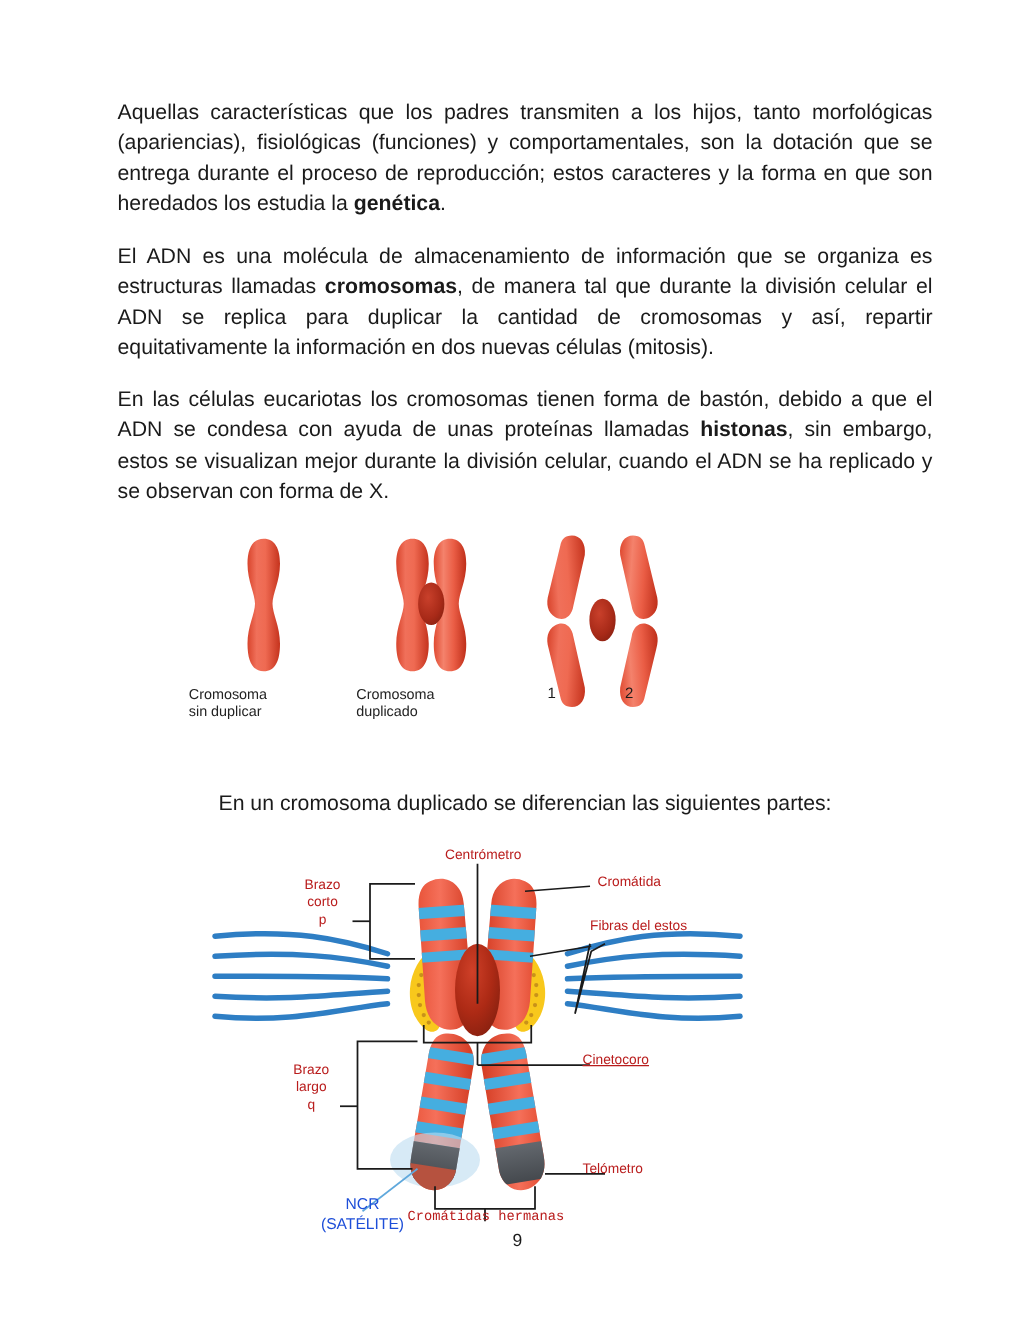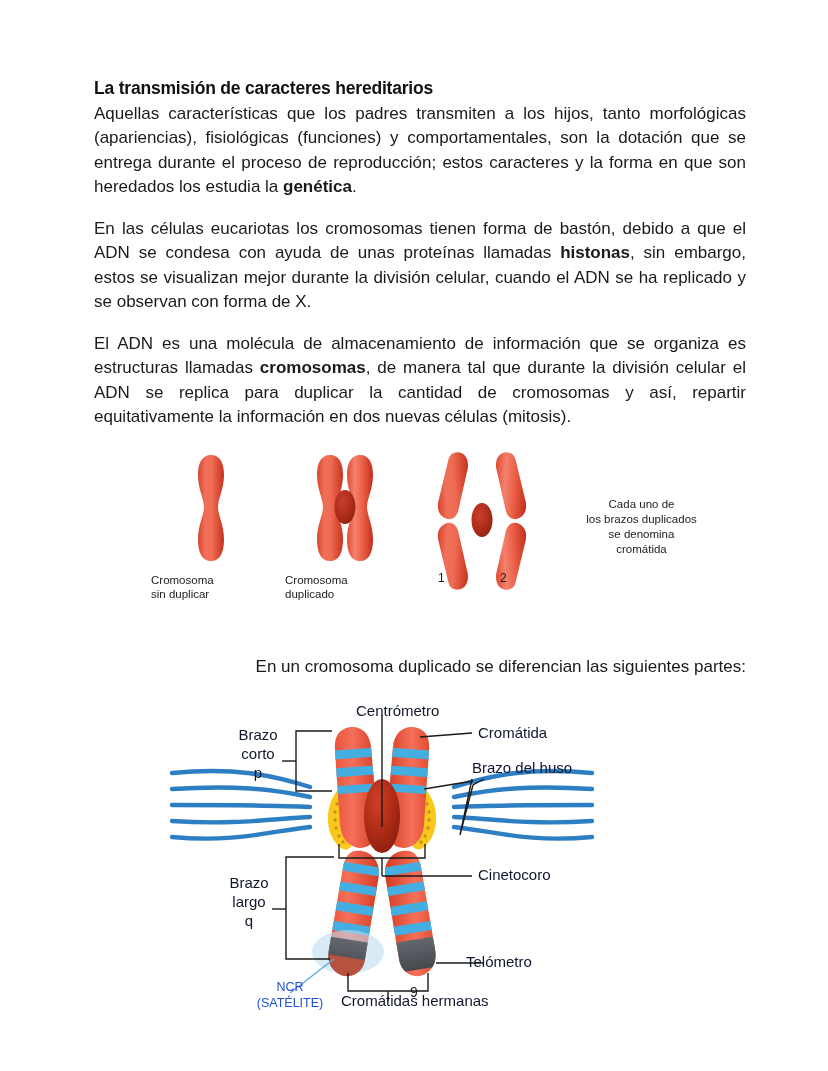--- a/index.html
+++ b/index.html
@@ -37,21 +37,21 @@
 
   p.body-text {
     font-size: 17px;
     line-height: 1.44;
     margin: 0 0 17px 0;
     text-align: justify;
     color: #1a1a1a;
     hyphens: manual;
   }
   p.body-text.first { text-align: justify; }
-  p.no-justify { text-align: right; }
+  p.no-justify { text-align: center; }
   b { font-weight: bold; }
 
   
   .fig-row {
     position: relative;
     width: 652px;
     height: 180px;
     margin-top: 4px;
   }
   .fig-caption {
@@ -78,23 +78,23 @@
 
   
   .diagram-wrap {
     position: relative;
     width: 652px;
     height: 320px;
     margin-top: 22px;
   }
   .diag-label {
     position: absolute;
-    font-size: 15px;
+    font-size: 11px;
     line-height: 1.28;
-    color: #0f172a;
+    color: #b91c1c;
     white-space: pre-line;
   }
   .diag-label.ncr {
     color: #1d4ed8;
     font-size: 12.5px;
     text-align: center;
   }
 
   .page-number {
     position: absolute;
@@ -108,27 +108,26 @@
 
   svg { display: block; overflow: visible; }
 </style>
 </head>
 <body>
 
 <div class="page">
 
   <div class="content">
 
-    <h1 class="section-title">La transmisión de caracteres hereditarios</h1>
 
     <p class="body-text first"><span>Aquellas características que los padres transmiten a los hijos, tanto morfológicas (apariencias), fisiológicas (funciones) y comportamentales, son la dotación que se entrega durante el proceso de reproducción; estos caracteres y la forma en que son heredados los estudia la </span><b>genética</b><span>.</span></p>
 
+    <p class="body-text"><span>El ADN es una molécula de almacenamiento de información que se organiza es estructuras llamadas </span><b>cromosomas</b><span>, de manera tal que durante la división celular el ADN se replica para duplicar la cantidad de cromosomas y así, repartir equitativamente la información en dos nuevas células (mitosis).</span></p>
+
     <p class="body-text"><span>En las células eucariotas los cromosomas tienen forma de bastón, debido a que el ADN se condesa con ayuda de unas proteínas llamadas </span><b>histonas</b><span>, sin embargo, estos se visualizan mejor durante la división celular, cuando el ADN se ha replicado y se observan con forma de X.</span></p>
-
-    <p class="body-text"><span>El ADN es una molécula de almacenamiento de información que se organiza es estructuras llamadas </span><b>cromosomas</b><span>, de manera tal que durante la división celular el ADN se replica para duplicar la cantidad de cromosomas y así, repartir equitativamente la información en dos nuevas células (mitosis).</span></p>
 
     <div class="fig-row">
 
       <svg width="652" height="150" viewBox="0 0 652 150">
         <defs>
           <linearGradient id="rodGrad" x1="0" y1="0" x2="1" y2="0">
             <stop offset="0%" stop-color="#d8442c"></stop>
             <stop offset="28%" stop-color="#f0705a"></stop>
             <stop offset="55%" stop-color="#ef6a52"></stop>
             <stop offset="100%" stop-color="#c5331d"></stop>
@@ -192,24 +191,20 @@
           <ellipse cx="388" cy="73" rx="10.5" ry="17" fill="url(#centGrad)"></ellipse>
         </g>
       </svg>
 
       <div class="fig-caption" style="left:57px; top:126px; width:120px;">Cromosoma
 sin duplicar</div>
       <div class="fig-caption" style="left:191px; top:126px; width:120px;">Cromosoma
 duplicado</div>
       <div class="num-label" style="left:344px; top:124px;">1</div>
       <div class="num-label" style="left:406px; top:124px;">2</div>
-      <div class="fig-note" style="left:460px; top:50px; width:175px;">Cada uno de
-los brazos duplicados
-se denomina
-cromátida</div>
     </div>
 
     <p class="body-text no-justify" style="margin-top:28px;">En un cromosoma duplicado se diferencian las siguientes partes:</p>
 
     <div class="diagram-wrap">
 
       <svg width="652" height="300" viewBox="0 0 652 300">
         <defs>
           <linearGradient id="armL" x1="0" y1="0" x2="1" y2="0">
             <stop offset="0%" stop-color="#e9553b"></stop>
@@ -364,30 +359,30 @@
             <path d="M248 78 L236 134 L249 84 L260 78" stroke-width="1.4"></path>
             <path d="M249 80 L200 88"></path>
           </g>
 
           <line x1="110" y1="258" x2="66" y2="292" stroke="#5fa8dc" stroke-width="1.3"></line>
         </g>
       </svg>
 
       <div class="diag-label" style="left:262px; top:0px;">Centrómetro</div>
       <div class="diag-label" style="left:384px; top:22px;">Cromátida</div>
-      <div class="diag-label" style="left:378px; top:57px;">Brazo del huso</div>
+      <div class="diag-label" style="left:378px; top:57px;">Fibras del estos</div>
       <div class="diag-label" style="left:133px; top:24px; width:62px; text-align:center;">Brazo
 corto
 p</div>
       <div class="diag-label" style="left:124px; top:172px; width:62px; text-align:center;">Brazo
 largo
 q</div>
-      <div class="diag-label" style="left:384px; top:164px;">Cinetocoro</div>
+      <div class="diag-label" style="left:372px; top:164px;text-decoration:underline;">Cinetocoro</div>
       <div class="diag-label" style="left:372px; top:251px;">Telómetro</div>
       <div class="diag-label ncr" style="left:156px; top:278px; width:80px;">NCR
 (SATÉLITE)</div>
-      <div class="diag-label" style="left:247px; top:290px;">Cromátidas hermanas</div>
+      <div class="diag-label" style="left:232px; top:290px;font-family:Liberation Mono, monospace;">Cromátidas hermanas</div>
     </div>
 
   </div>
 
   <div class="page-number">9</div>
 </div>
 
 </body></html>

